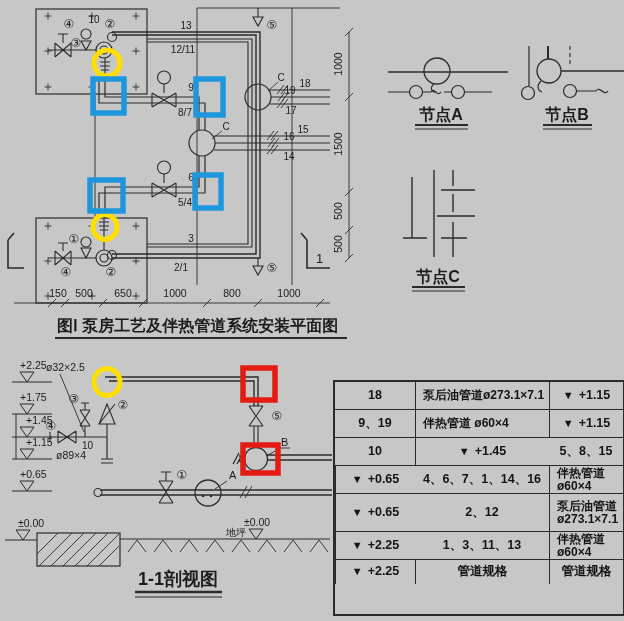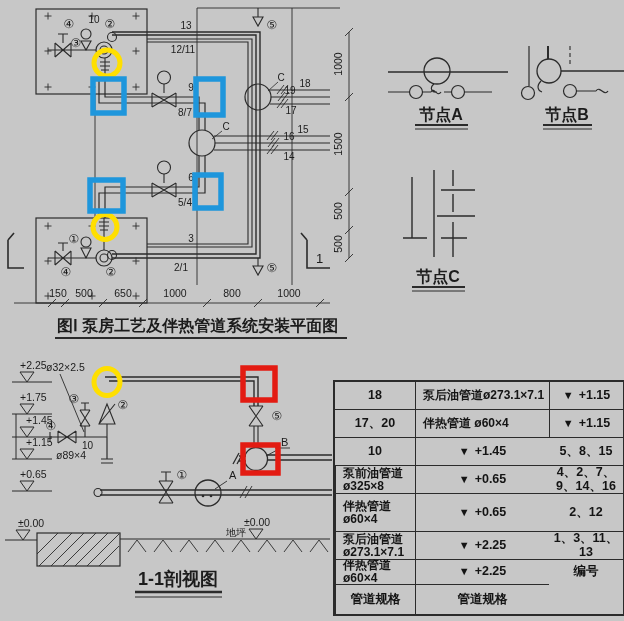--- a/index.html
+++ b/index.html
@@ -265,58 +265,56 @@
 </svg>
 
 <div class="spec-table">
   <div class="cell">18</div>
   <div class="cell spec bl">泵后油管道ø273.1×7.1</div>
   <div class="cell bl">
         <span class="tri">▼</span>
         <span>+1.15</span>
       </div>
 
-  <div class="cell bt">17、20</div>
+  <div class="cell bt">9、19</div>
   <div class="cell spec bt bl">伴热管道 ø60×4</div>
   <div class="c bt bl cell">
         <span class="tri">▼</span>
         <span>+1.15</span>
       </div>
 
   <div class="cell bt">10</div>
   <div class="cell bt bl">
         <span class="tri">▼</span>
         <span>+1.45</span>
       </div>
 
   <div class="cell bt">5、8、15</div>
-  <div class="cell spec bt bl">泵前油管道 ø325×8</div>
   <div class="cell bt bl">
         <span class="tri">▼</span>
         <span>+0.65</span>
       </div>
 
-  <div class="cell bt" style="padding:0 4px">4、2、7、9、14、16</div>
+  <div class="cell bt" style="padding:0 4px">4、6、7、1、14、16</div>
   <div class="cell spec bt bl">伴热管道 ø60×4</div>
   <div class="cell bt bl">
         <span class="tri">▼</span>
         <span>+0.65</span>
       </div>
 
   <div class="cell bt">2、12</div>
   <div class="cell spec bt bl">泵后油管道ø273.1×7.1</div>
   <div class="cell bt bl">
         <span class="tri">▼</span>
         <span>+2.25</span>
       </div>
 
   <div class="cell bt">1、3、11、13</div>
   <div class="cell spec bt bl">伴热管道 ø60×4</div>
   <div class="cell bt bl">
         <span class="tri">▼</span>
         <span>+2.25</span>
       </div>
 
-  <div class="cell bt">编号</div>
   <div class="cell bt bl">管道规格</div>
   <div class="cell bt bl">管道规格</div>
 </div>
 </div>
 
 </body></html>

